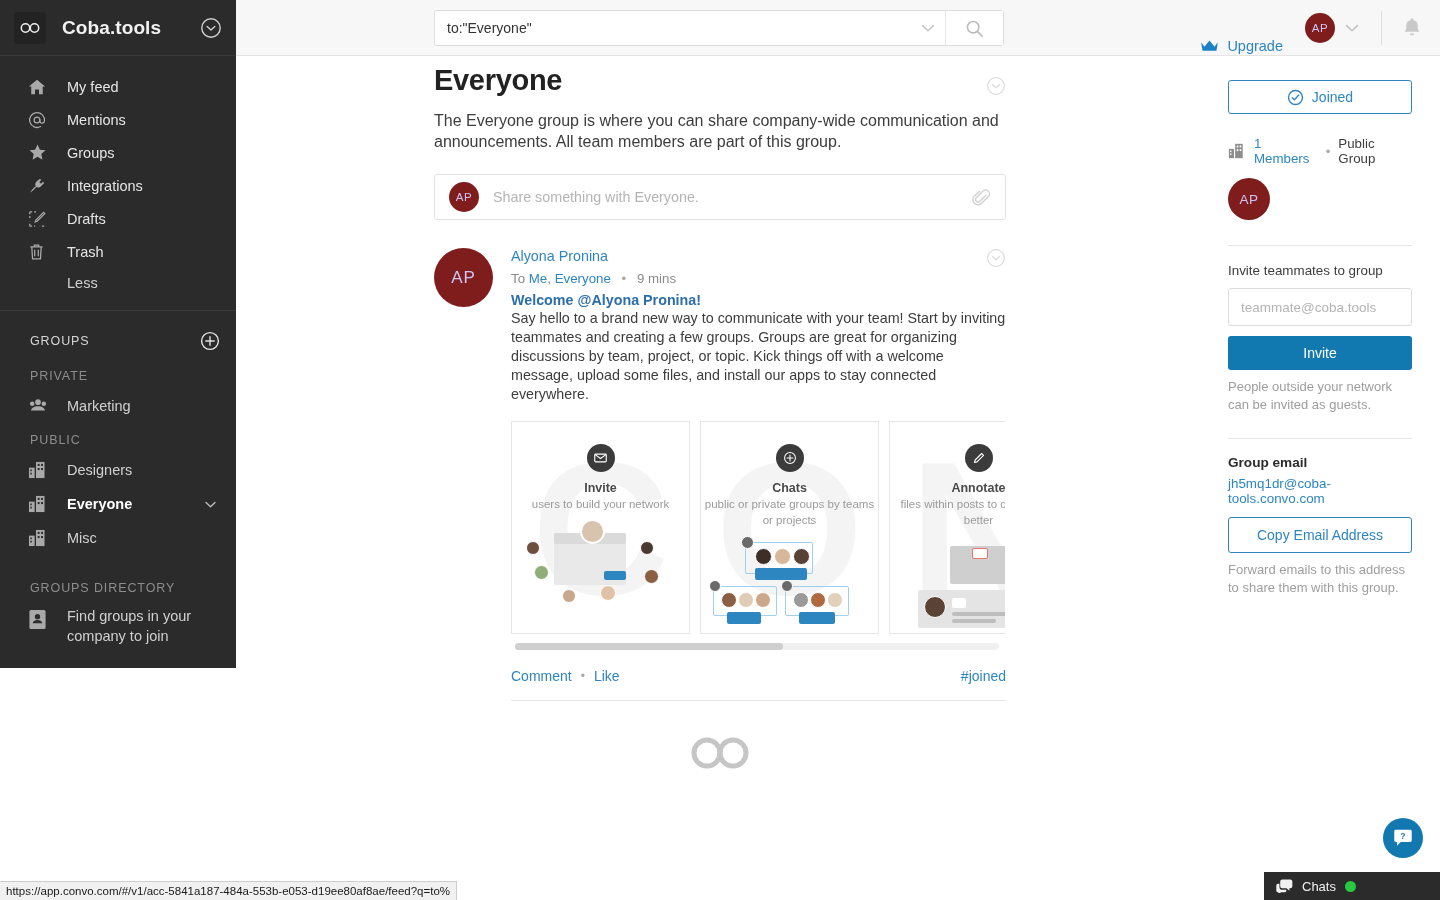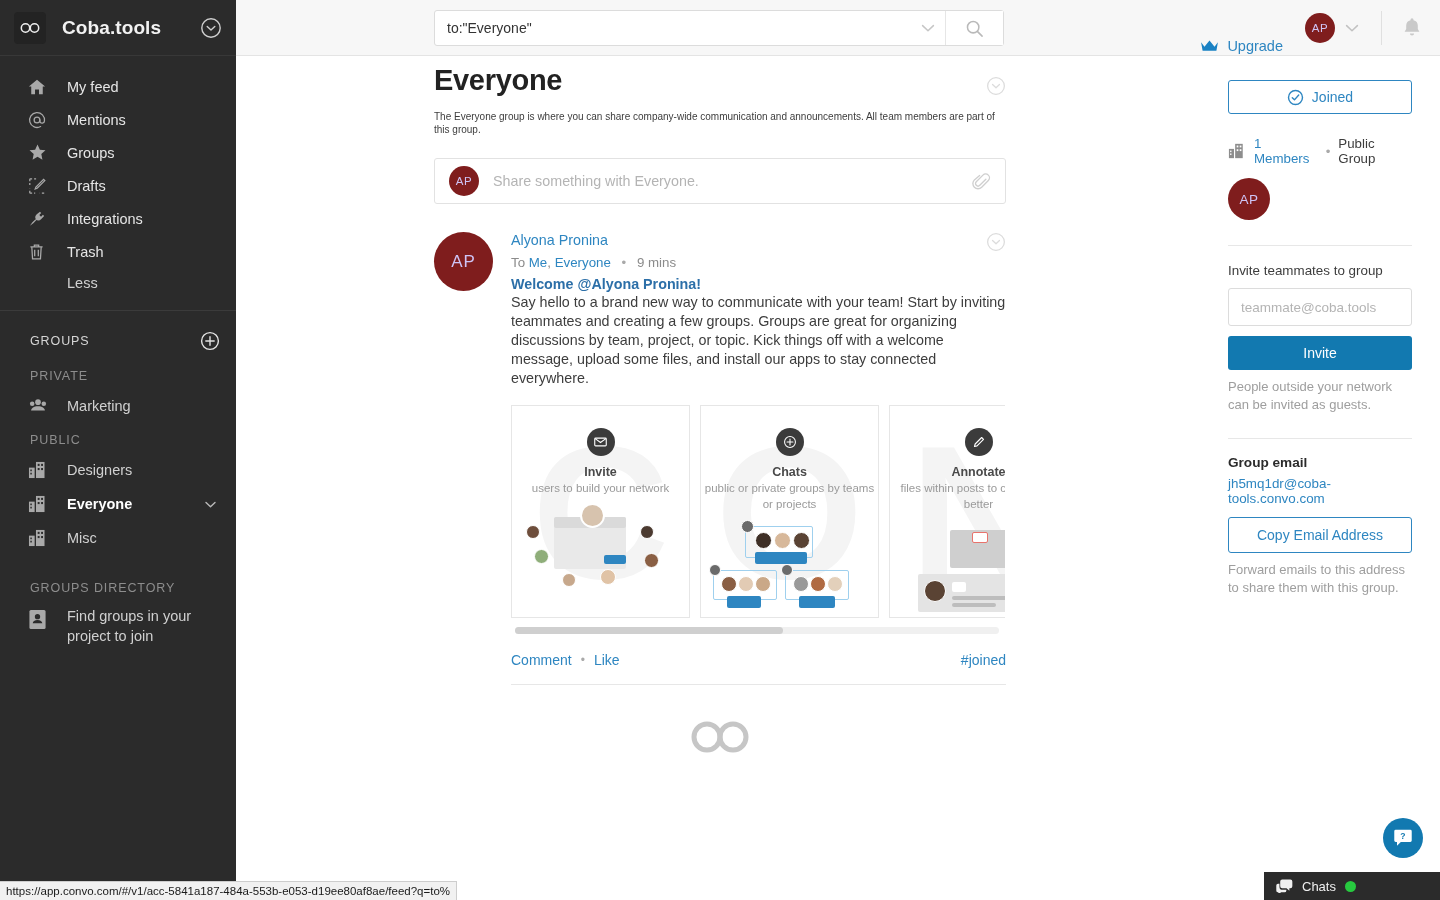--- a/index.html
+++ b/index.html
@@ -6,21 +6,21 @@
   html, body {
     width: 1440px; height: 900px;
     font-family: "Liberation Sans", sans-serif;
     background: #ffffff;
     overflow: hidden;
   }
   .app { position: relative; width: 1440px; height: 900px; display: flex; }
 
   
   .sidebar {
-    width: 236px; height: 900px; background: #2b2b2b;
+    width: 236px; height: 668px; background: #2b2b2b;
     display: flex; flex-direction: column; flex: 0 0 236px;
   }
   .sb-brand {
     height: 56px; display: flex; align-items: center;
     border-bottom: 1px solid #383838; padding: 0 14px;
   }
   .sb-logo {
     width: 32px; height: 32px; background: #232323; border-radius: 4px;
     display: flex; align-items: center; justify-content: center;
     color: #e8e8e8; font-size: 17px; line-height: 1;
@@ -104,21 +104,21 @@
 
   .content { flex: 1; display: flex; min-height: 0; background: #fff; }
 
   
   .feed { flex: 1; min-width: 0; position: relative; }
   .feed-inner { width: 572px; margin-left: 198px; padding-top: 8px; }
 
   .grp-title-row { display: flex; align-items: flex-start; }
   .grp-title { font-size: 29px; font-weight: bold; color: #222; letter-spacing: -.3px; }
   .grp-title-caret { margin-left: auto; margin-top: 12px; color: #dcdcdc; display: flex; cursor: pointer; }
-  .grp-desc { margin-top: 13px; font-size: 10px; color: #3d3d3d; line-height: 1.32; }
+  .grp-desc { margin-top: 13px; font-size: 16px; color: #3d3d3d; line-height: 1.32; }
 
   .composer {
     margin-top: 22px; height: 46px; border: 1px solid #e2e2e2; border-radius: 3px;
     display: flex; align-items: center; padding: 0 14px; background: #fff;
   }
   .av-comp { width: 30px; height: 30px; font-size: 11.5px; flex: 0 0 30px; }
   .comp-ph { margin-left: 14px; color: #b4b4b4; font-size: 14.3px; flex: 1; }
   .clip { color: #cfcfcf; display: flex; cursor: pointer; }
 
   .post { margin-top: 28px; display: flex; }
@@ -265,34 +265,34 @@
       <div class="sb-item">
         <span class="sb-icon">
           <svg width="19" height="19" viewBox="0 0 20 20" fill="#a9a9a9">
               <path d="M10 1.6 l2.5 5.4 5.9 .7 -4.4 4 1.2 5.8 -5.2-2.9 -5.2 2.9 1.2-5.8 -4.4-4 5.9-.7z"></path>
             </svg>
         </span>
         <span class="sb-label">Groups</span>
       </div>
       <div class="sb-item">
         <span class="sb-icon">
+          <svg width="19" height="19" viewBox="0 0 20 20" fill="#a9a9a9">
+            <path d="M12.6 3 l1.3 1.3 -2 2 1.8 1.8 2-2 1.3 1.3 -3 3 a4.4 4.4 0 0 1 -6.1 .3 l-3.3 3.3 -2.6 3.6 3.6-2.6 3.3-3.3 a4.4 4.4 0 0 1 .3-6.1z"></path>
+          </svg>
+        </span>
+        <span class="sb-label">Integrations</span>
+      </div>
+      <div class="sb-item">
+        <span class="sb-icon">
           <svg width="18" height="18" viewBox="0 0 20 20" fill="none" stroke="#a9a9a9" stroke-width="1.4">
             <path d="M2 2 h7 M2 2 v7 M2 18 v-5 M2 18 h6 M18 18 h-5" stroke-dasharray="2.6 2.2"></path>
             <path d="M17.3 2.6 l1.4 1.4 -8.5 8.5 -2.2 .8 .8-2.2z" fill="none"></path>
           </svg>
         </span>
         <span class="sb-label">Drafts</span>
-      </div>
-      <div class="sb-item">
-        <span class="sb-icon">
-          <svg width="19" height="19" viewBox="0 0 20 20" fill="#a9a9a9">
-            <path d="M12.6 3 l1.3 1.3 -2 2 1.8 1.8 2-2 1.3 1.3 -3 3 a4.4 4.4 0 0 1 -6.1 .3 l-3.3 3.3 -2.6 3.6 3.6-2.6 3.3-3.3 a4.4 4.4 0 0 1 .3-6.1z"></path>
-          </svg>
-        </span>
-        <span class="sb-label">Integrations</span>
       </div>
       <div class="sb-item">
         <span class="sb-icon">
           <svg width="17" height="18" viewBox="0 0 18 20" fill="none" stroke="#a9a9a9" stroke-width="1.4">
             <path d="M2.2 4.4 h13.6 M6.6 4.4 V2.4 h4.8 v2 M3.8 4.4 l.8 13.2 h8.8 l.8-13.2 M7 7.6 v7 M11 7.6 v7"></path>
           </svg>
         </span>
         <span class="sb-label">Trash</span>
       </div>
       <div class="sb-less">Less</div>
@@ -377,21 +377,21 @@
 
     <div class="sb-subhead" style="padding-top:26px">GROUPS DIRECTORY</div>
     <div class="sb-find">
       <span class="sb-icon">
         <svg width="19" height="21" viewBox="0 0 20 22" fill="#a9a9a9">
           <rect x="1.5" y="1" width="17" height="20" rx="1.6"></rect>
           <circle cx="10" cy="8" r="2.8" fill="#2b2b2b"></circle>
           <path d="M10 11.6 c3 0 5 1.6 5 3.4 H5 C5 13.2 7 11.6 10 11.6z" fill="#2b2b2b"></path>
         </svg>
       </span>
-      <span class="sb-find-label">Find groups in your project to join</span>
+      <span class="sb-find-label">Find groups in your company to join</span>
     </div>
   </aside>
 
   <div class="mainwrap">
 
     <header class="topbar">
       <div class="search-wrap">
         <input class="search-input" value="to:&quot;Everyone&quot;" style="">
         <span class="search-caret">
           <svg width="18" height="18" viewBox="0 0 18 18" fill="none" stroke="#c6c6c6" stroke-width="1.5">

